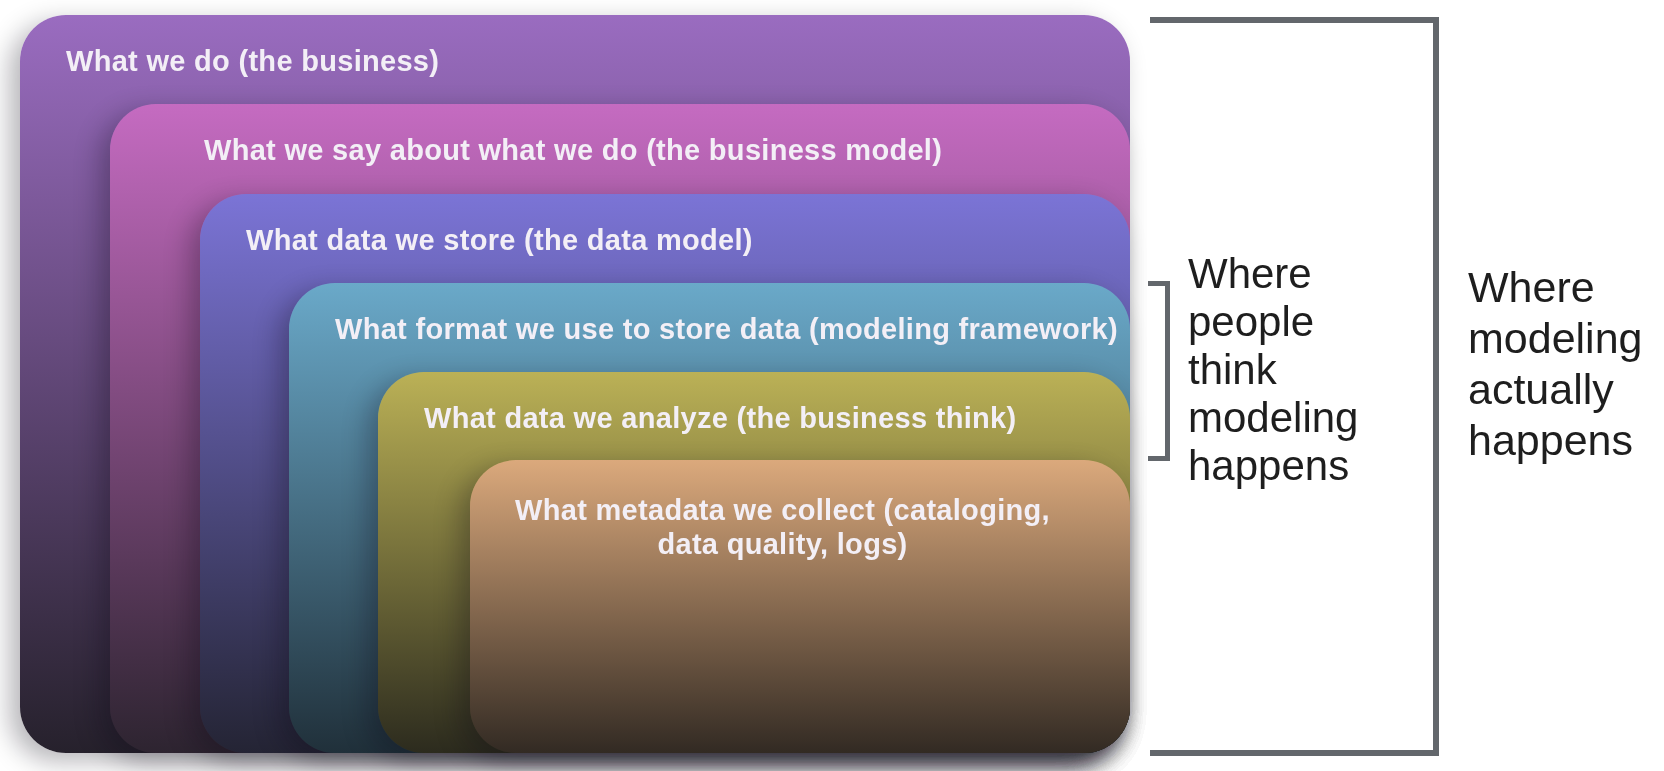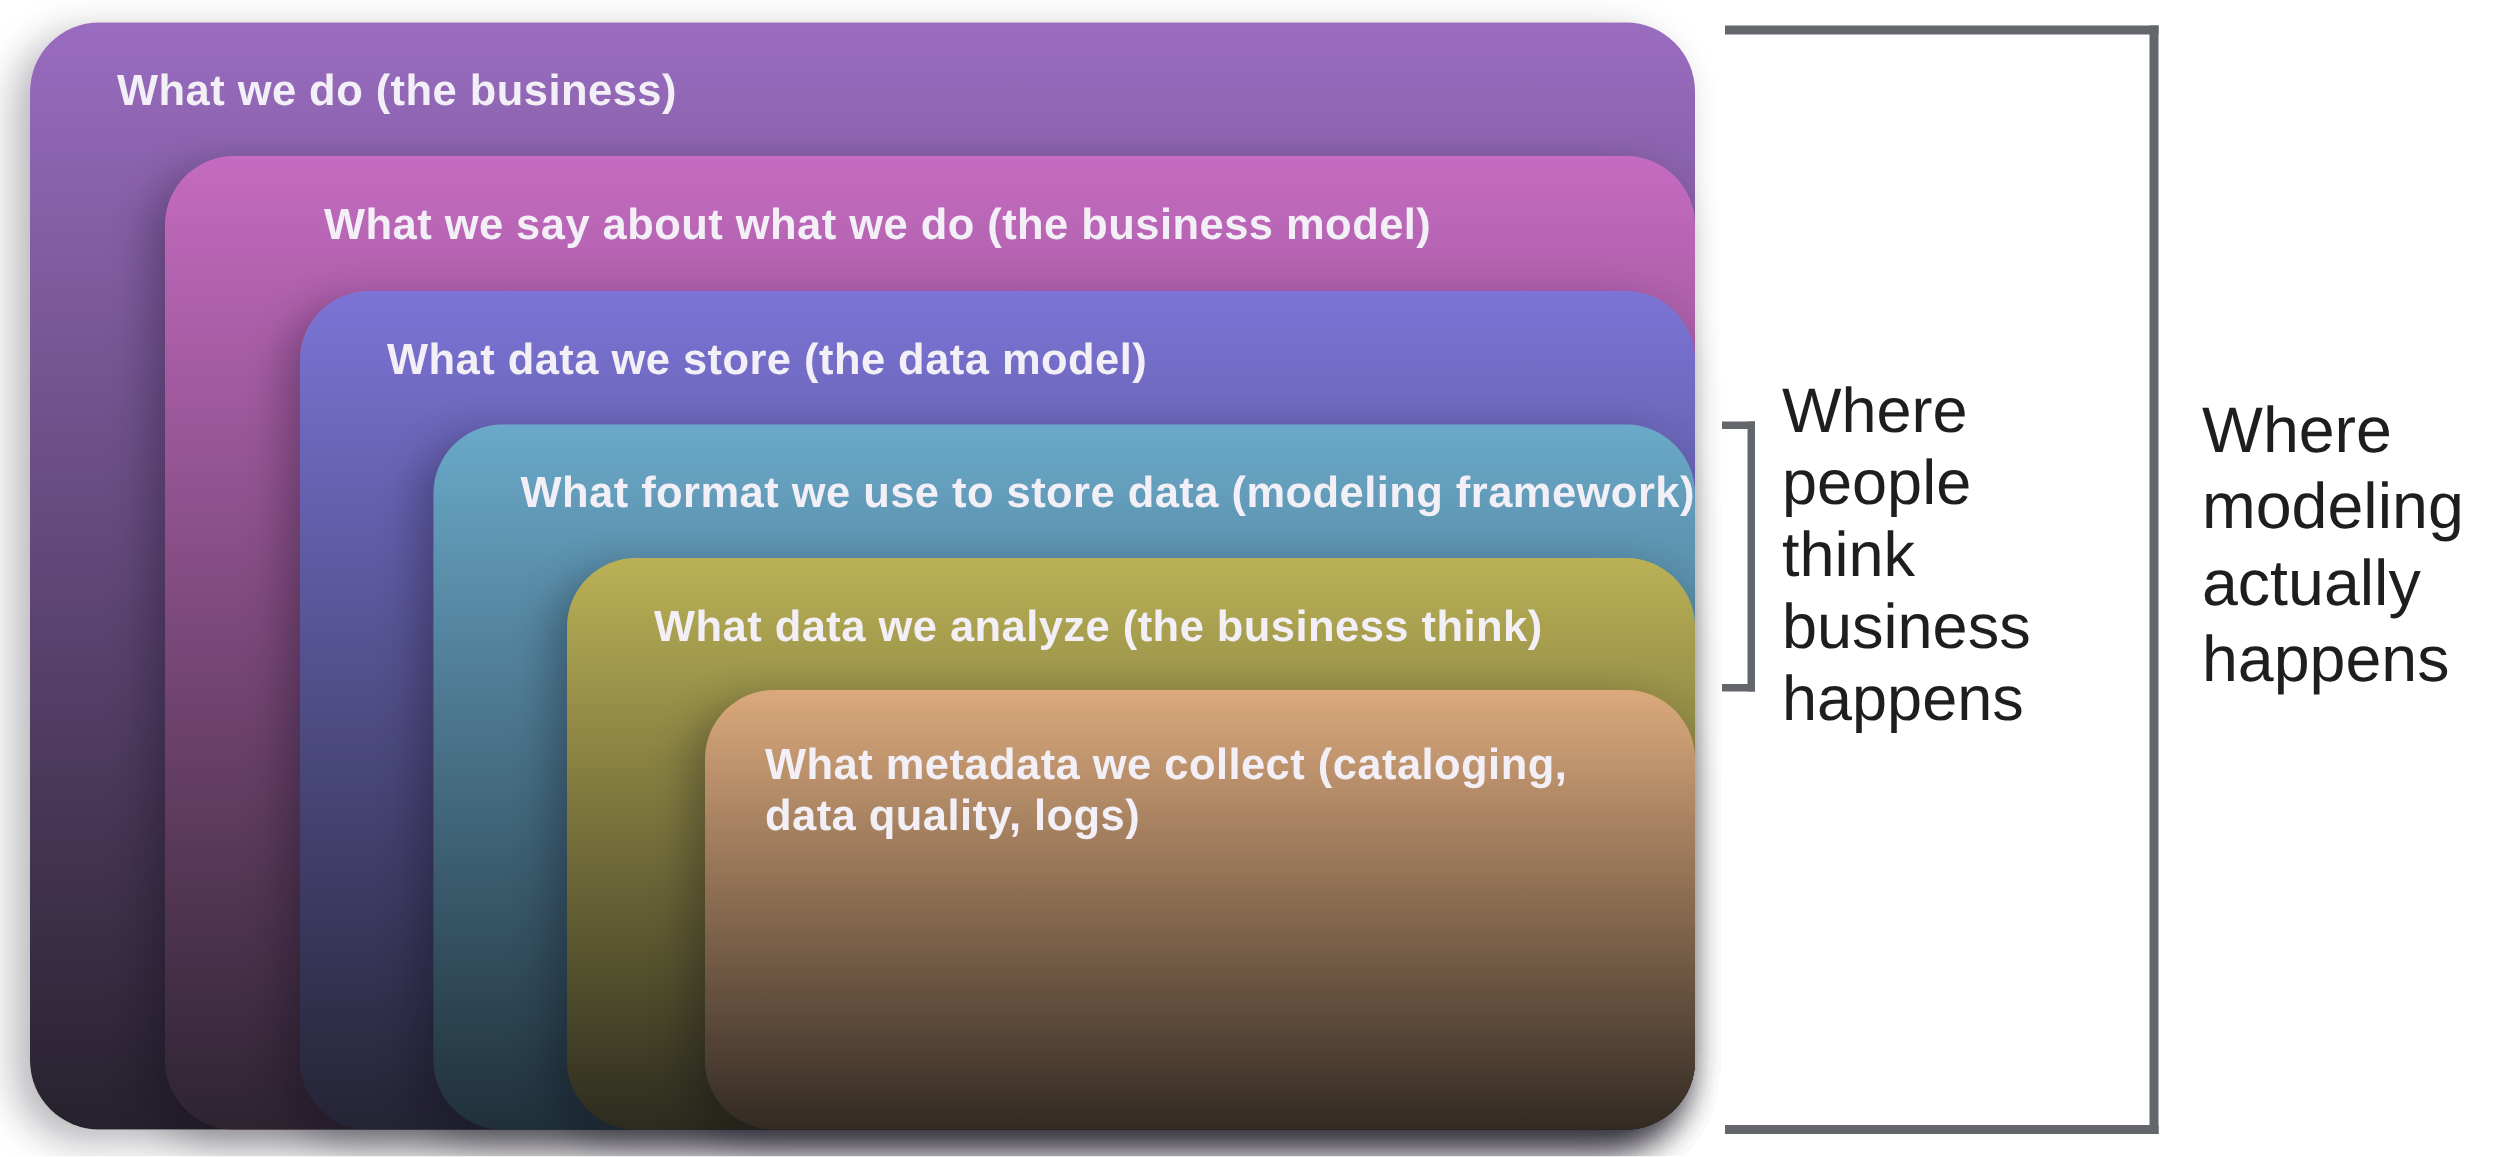--- a/index.html
+++ b/index.html
@@ -22,21 +22,21 @@
     box-shadow: -10px 8px 26px rgba(10, 5, 20, 0.30);
   }
   .layer-1 { left: 0px;   top: 0px;   width: 1110px; height: 738px; }
   .layer-2 { left: 90px;  top: 89px;  width: 1020px; height: 649px; }
   .layer-3 { left: 180px; top: 179px; width: 930px;  height: 559px; }
   .layer-4 { left: 269px; top: 268px; width: 841px;  height: 470px; }
   .layer-5 { left: 358px; top: 357px; width: 752px;  height: 381px; }
   .layer-6 { left: 450px; top: 445px; width: 660px;  height: 293px; }
   .layer-label {
     position: absolute;
-    left: 58px; top: 29px;
+    left: 46px; top: 29px;
     font-size: 29px;
     line-height: 34px;
     font-weight: 600;
     letter-spacing: 0.3px;
     white-space: nowrap;
   }
   .layer-6 .layer-label {
     left: 40px; top: 33px;
     white-space: normal;
     width: 545px;
@@ -90,23 +90,23 @@
     <div class="layer layer-3" style="background: linear-gradient(rgb(123, 116, 214), rgb(36, 36, 52));">
       <div class="layer-label" style="color: rgb(243, 239, 246); text-align: right;">What data we store (the data model)</div>
     </div>
     <div class="layer layer-4" style="background: linear-gradient(rgb(106, 169, 201), rgb(32, 48, 58));">
       <div class="layer-label" style="color: rgb(243, 239, 246);">What format we use to store data (modeling framework)</div>
     </div>
     <div class="layer layer-5" style="background: linear-gradient(rgb(187, 177, 86), rgb(44, 43, 30));">
       <div class="layer-label" style="color: rgb(243, 239, 246);">What data we analyze (the business think)</div>
     </div>
     <div class="layer layer-6" style="background: linear-gradient(rgb(219, 169, 124), rgb(50, 42, 35));">
-      <div class="layer-label" style="color: rgb(243, 239, 246);">What metadata we collect (cataloging, data quality, logs)</div>
+      <div class="layer-label" style="color: rgb(243, 239, 246); text-align: center;">What metadata we collect (cataloging, data quality, logs)</div>
     </div>
   </div>
 
   <div class="bracket bracket-small" style="border-color: rgb(99, 103, 108);"></div>
   <div class="bracket bracket-big" style="border-color: rgb(99, 103, 108);"></div>
 
-  <div class="annotation annotation-think" style="color: rgb(30, 30, 30);">Where people think business happens</div>
+  <div class="annotation annotation-think" style="color: rgb(30, 30, 30);">Where people think modeling happens</div>
   <div class="annotation annotation-actual" style="color: rgb(30, 30, 30);">Where modeling actually happens</div>
 
 </div>
 
 </body></html>

